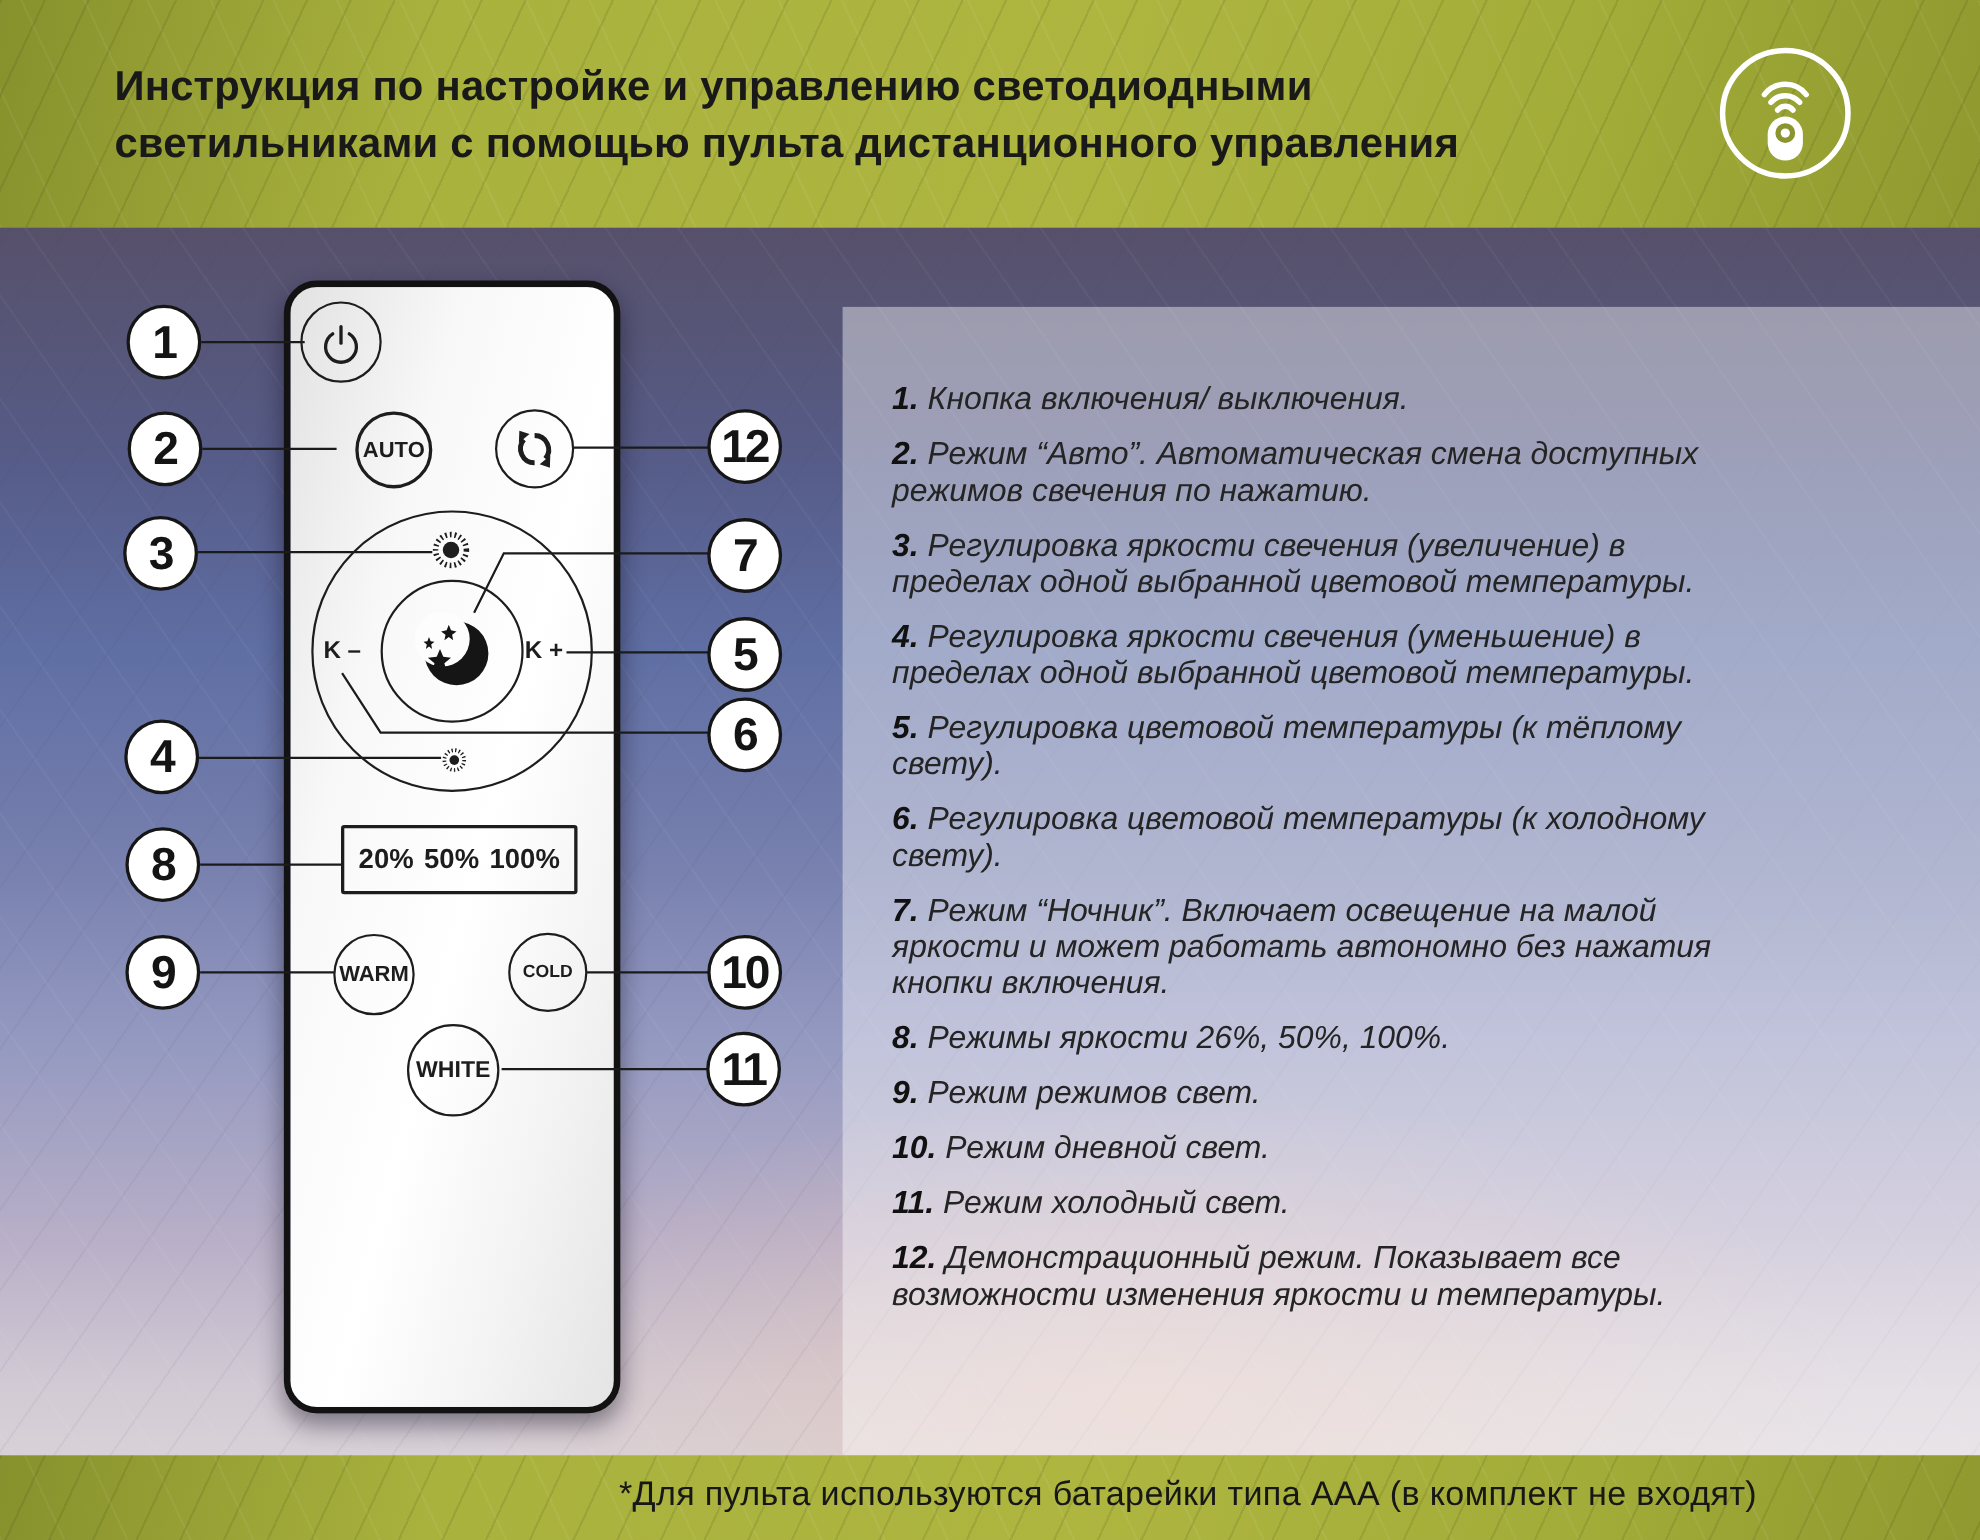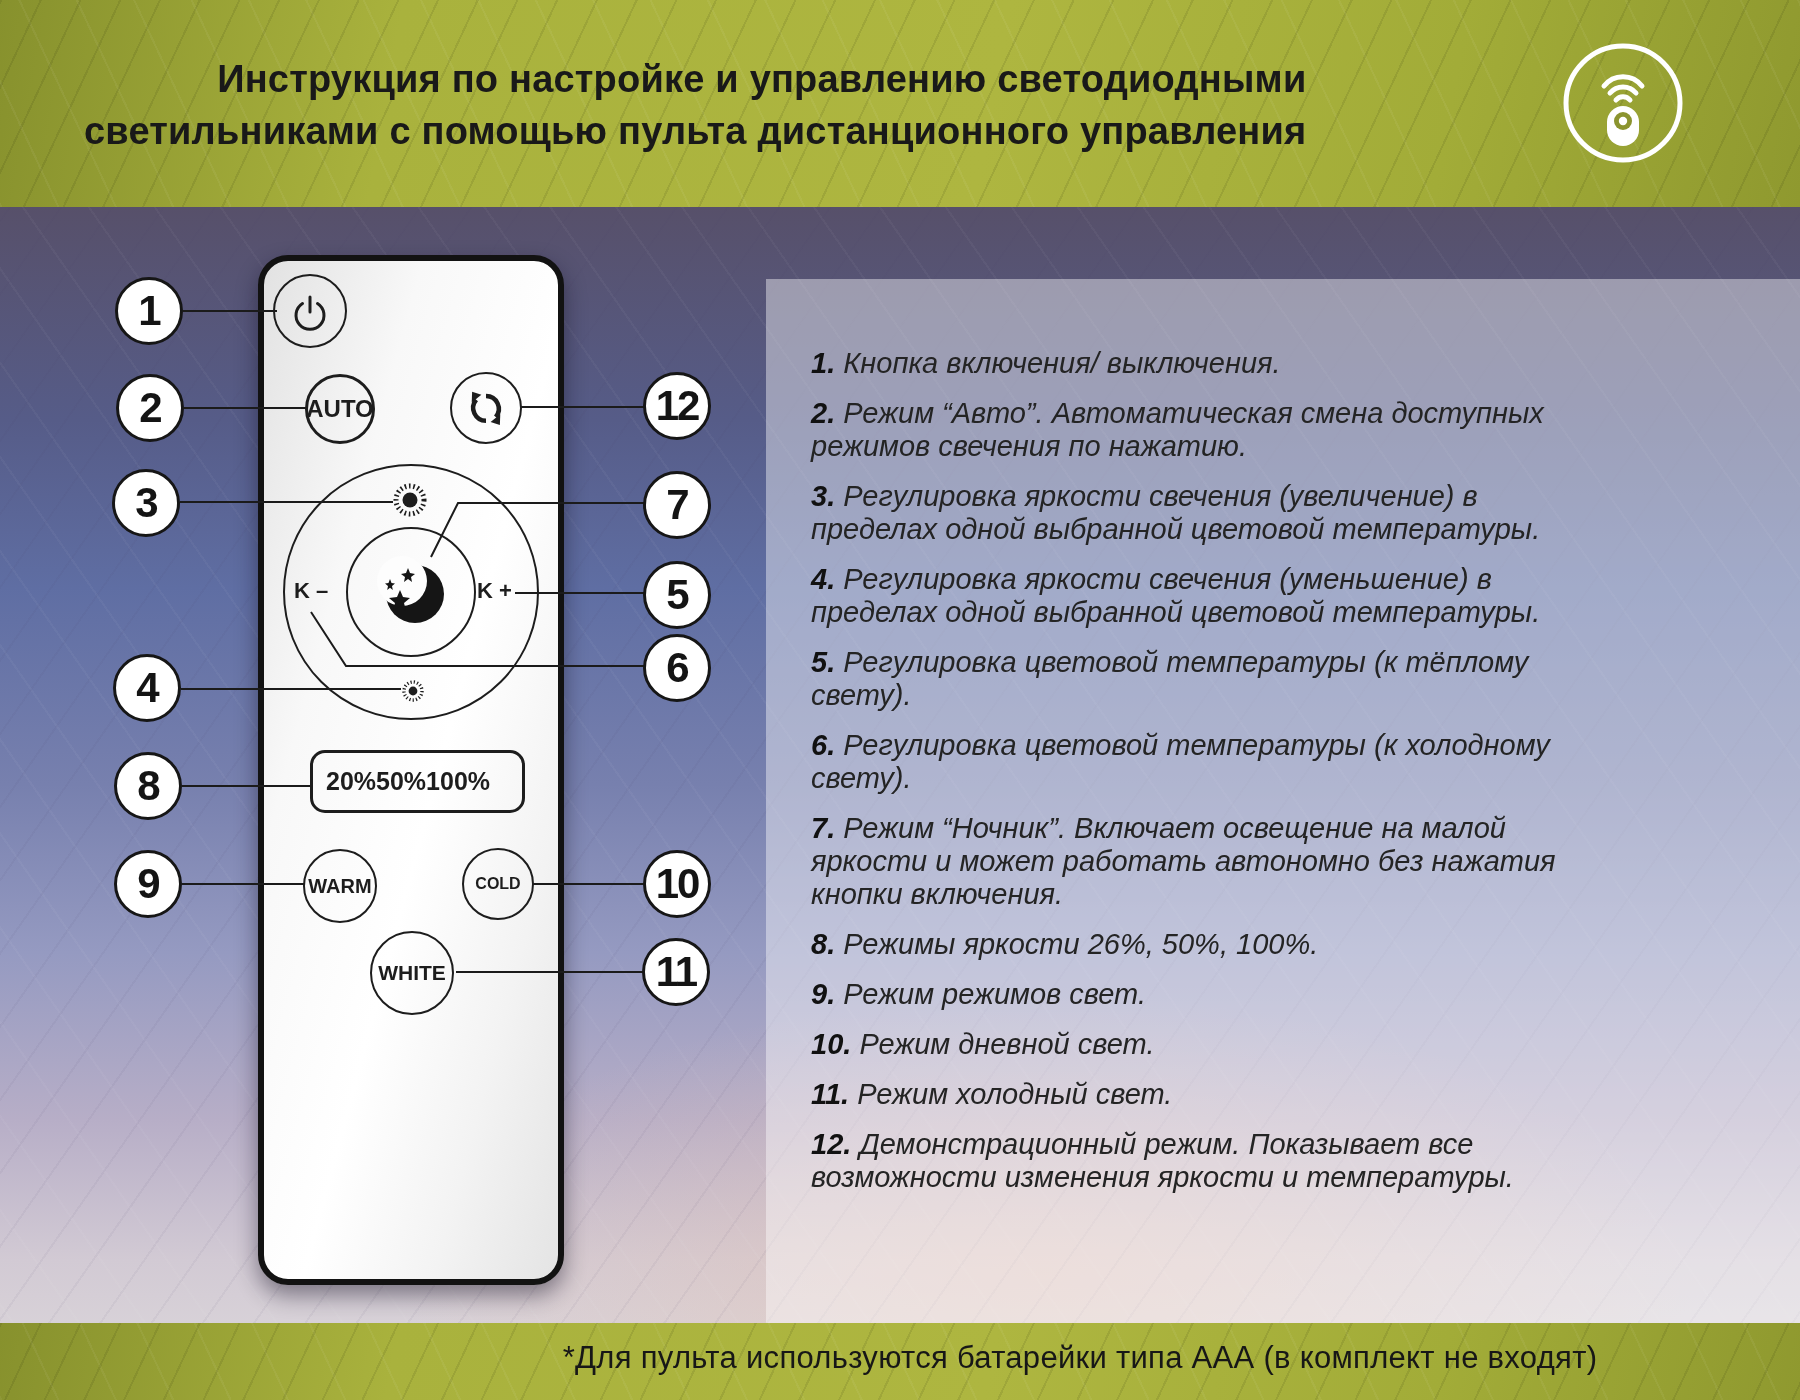--- a/index.html
+++ b/index.html
@@ -15,45 +15,45 @@
       repeating-linear-gradient(125deg, rgba(70,60,100,0.055) 0 2px, transparent 2px 42px),
       repeating-linear-gradient(55deg, rgba(255,255,255,0.035) 0 2px, transparent 2px 54px);}
   
   .band{position:absolute;left:0;width:1800px;z-index:3;
     background:
       repeating-linear-gradient(115deg, rgba(30,35,5,0.10) 0 2px, transparent 2px 36px),
       repeating-linear-gradient(65deg, rgba(255,255,255,0.05) 0 2px, transparent 2px 52px),
       linear-gradient(100deg,#87912d 0%,#a9b23d 22%,#aeb640 55%,#a2ac38 80%,#8f992f 100%);}
   .band.top{top:0;height:207px;}
   .band.bottom{top:1323px;height:77px;}
-  .title{position:absolute;left:84px;top:53px;z-index:4;
+  .title{position:absolute;left:104px;top:53px;z-index:4;
     font-size:38px;line-height:52px;font-weight:600;color:#191919;
-    white-space:pre-line;letter-spacing:0.2px;text-align:right;}
+    white-space:pre-line;letter-spacing:0.2px;}
   .footer-note{position:absolute;left:370px;width:1420px;top:1340px;z-index:4;
     text-align:center;font-size:31px;font-weight:400;color:#171717;letter-spacing:0.3px;}
   .hdr-icon{position:absolute;left:1560px;top:40px;z-index:4;}
   
   .panel{position:absolute;left:766px;top:279px;width:1034px;height:1044px;z-index:1;
     background:rgba(255,255,255,0.42);
     box-sizing:border-box;padding:68px 60px 0 45px;font-style:italic;}
   .it{margin:0 0 17px 0;font-size:29px;line-height:33px;color:#242424;}
   .it b{font-weight:700;color:#111;}
   .it span{white-space:pre-line;}
   
   .remote{position:absolute;left:258px;top:255px;width:306px;height:1030px;z-index:1;
     box-sizing:border-box;border:6px solid #121212;border-radius:30px;
     background:linear-gradient(105deg,#e2e2e2 0%,#f8f8f8 28%,#ffffff 55%,#f3f3f3 78%,#e4e4e4 100%);
     box-shadow:0 10px 22px rgba(15,10,30,0.45);}
   .btn{position:absolute;z-index:3;box-sizing:border-box;border:3px solid #1d1d1d;border-radius:50%;
     display:flex;align-items:center;justify-content:center;color:#1d1d1d;font-weight:700;background:transparent;}
   .ring{position:absolute;z-index:2;box-sizing:border-box;border:2.5px solid #1d1d1d;border-radius:50%;}
   .rlabel{position:absolute;z-index:3;color:#1d1d1d;font-weight:700;}
   .presets{position:absolute;left:310px;top:750px;width:215px;height:63px;z-index:3;
-    box-sizing:border-box;border:3px solid #1d1d1d;border-radius:15px;
-    display:flex;align-items:center;justify-content:flex-start;padding:0 13px;
+    box-sizing:border-box;border:3px solid #1d1d1d;border-radius:3px;
+    display:flex;align-items:center;justify-content:space-between;padding:0 13px;
     font-size:25px;font-weight:700;color:#1d1d1d;}
   .icon-abs{position:absolute;z-index:3;}
   
   .co{position:absolute;z-index:5;width:68px;height:68px;border-radius:50%;
     background:#ffffff;border:3px solid #161616;box-sizing:border-box;
     display:flex;align-items:center;justify-content:center;
     font-size:42px;font-weight:600;color:#141414;letter-spacing:-2px;}
   .connectors{position:absolute;inset:0;z-index:2;}
 </style>
 </head>
@@ -117,21 +117,21 @@
     <path d="M456,972 H643"></path>
   </svg>
 
   <div class="btn" style="left:273px;top:274px;width:74px;height:74px;border-width:2.5px;">
     <svg width="42" height="42" viewBox="0 0 42 42">
       <path d="M13.5,13.5 A14,14 0 1 0 28.5,13.5" stroke="#1d1d1d" stroke-width="3" fill="none" stroke-linecap="round"></path>
       <path d="M21,7 V22" stroke="#1d1d1d" stroke-width="3" stroke-linecap="round"></path>
     </svg>
   </div>
 
-  <div class="btn" style="left:305px;top:374px;width:70px;height:70px;font-size:24px;">
+  <div class="btn" style="left:323px;top:374px;width:70px;height:70px;font-size:20px;">
     <span>AUTO</span>
   </div>
 
   <div class="btn" style="left:450px;top:372px;width:72px;height:72px;border-width:2.5px;">
     <svg width="54" height="54" viewBox="0 0 72 72">
       <path d="M36,20 A17,17 0 0 1 49,48" stroke="#1d1d1d" stroke-width="6" fill="none"></path>
       <polygon points="53,43 44,57 57,57" fill="#1d1d1d" transform="rotate(18 50 50)"></polygon>
       <path d="M36,53 A17,17 0 0 1 23,25" stroke="#1d1d1d" stroke-width="6" fill="none"></path>
       <polygon points="19,30 28,16 15,16" fill="#1d1d1d" transform="rotate(18 22 23)"></polygon>
     </svg>

